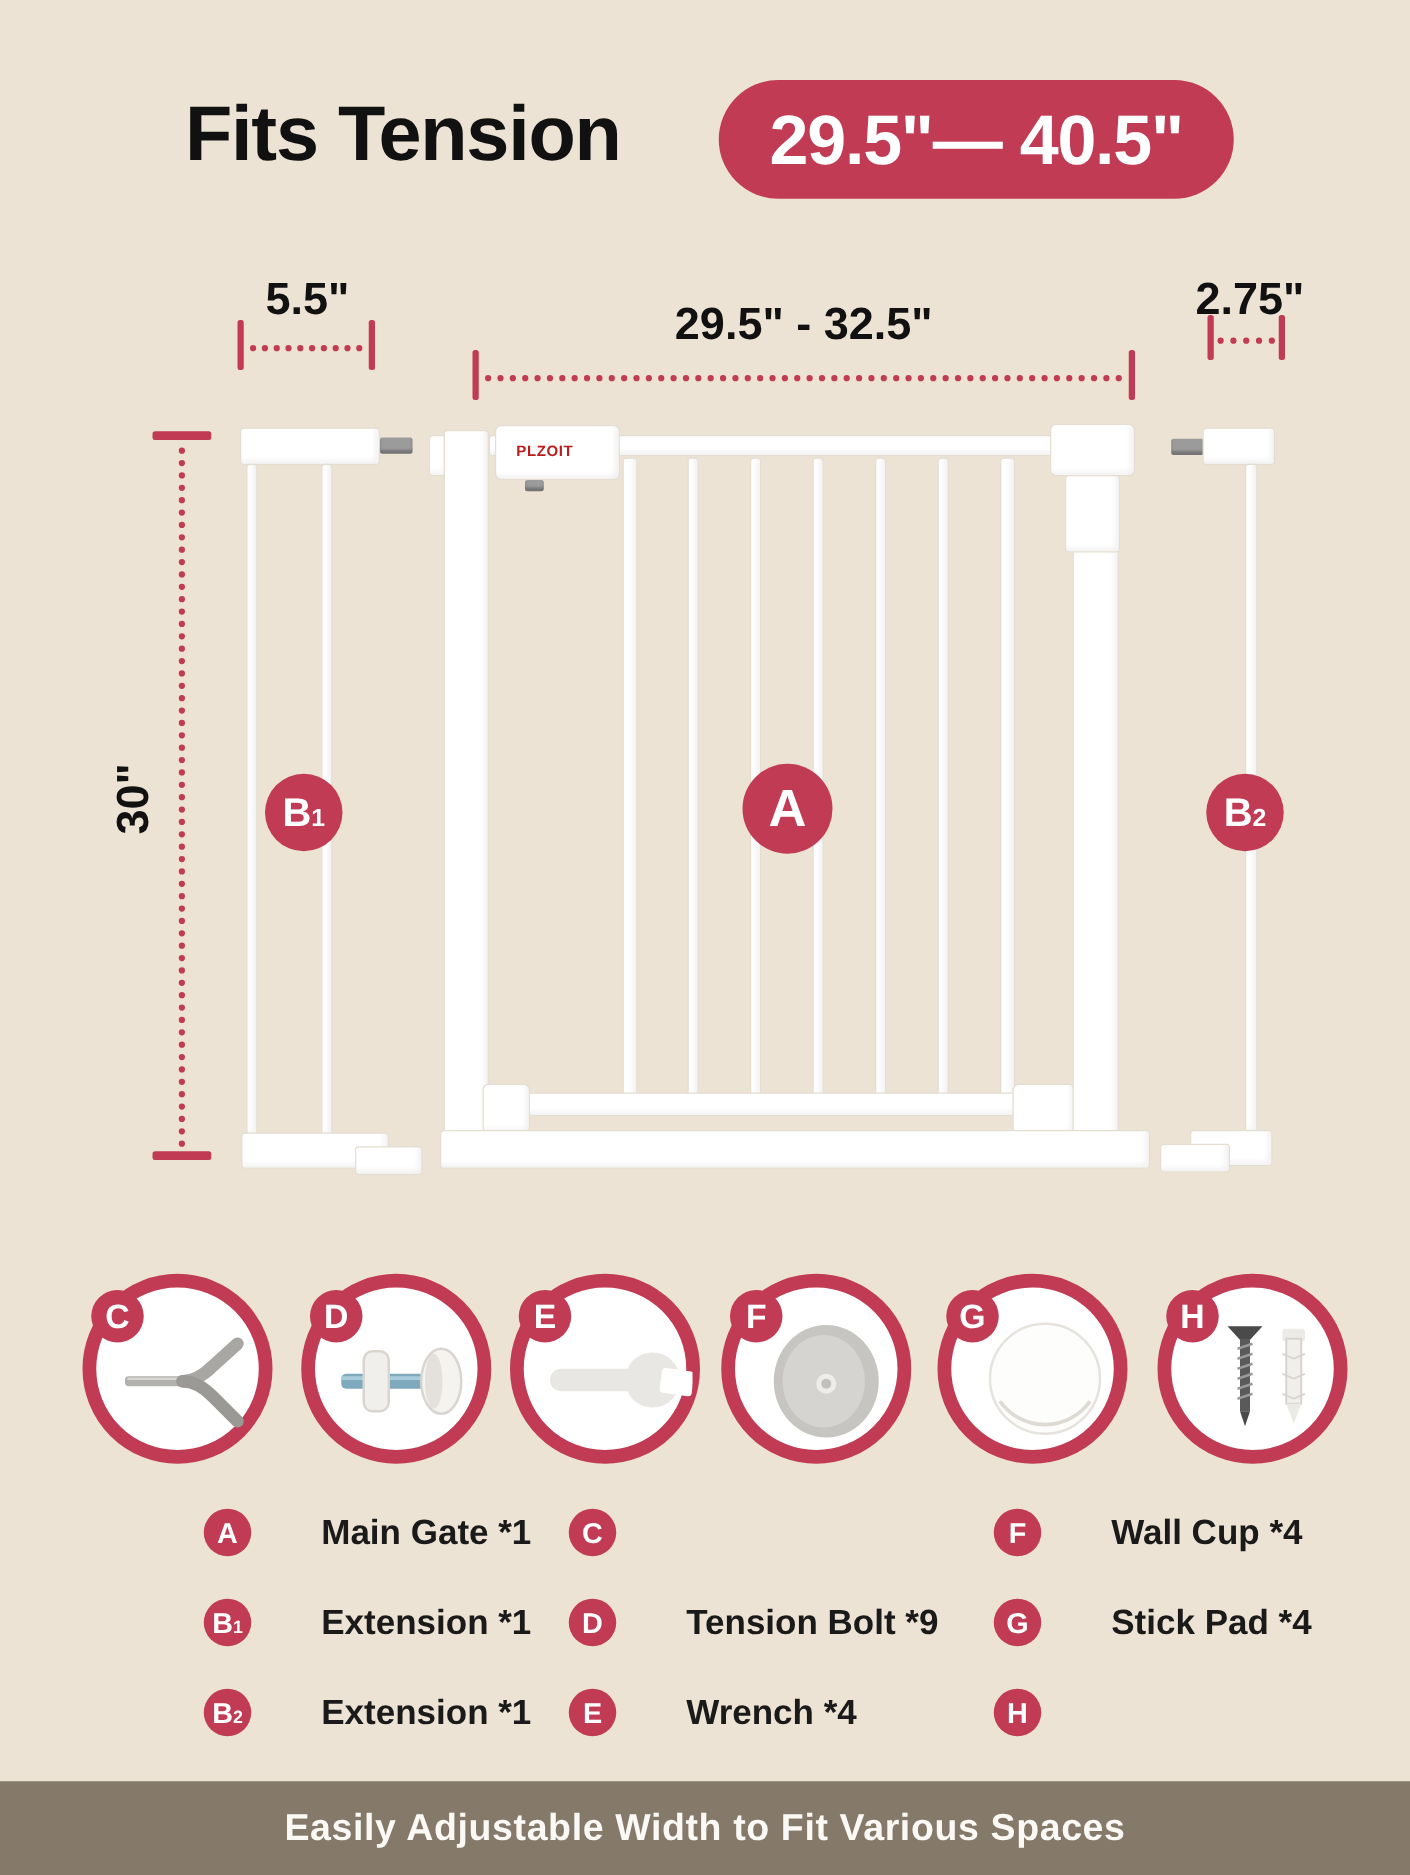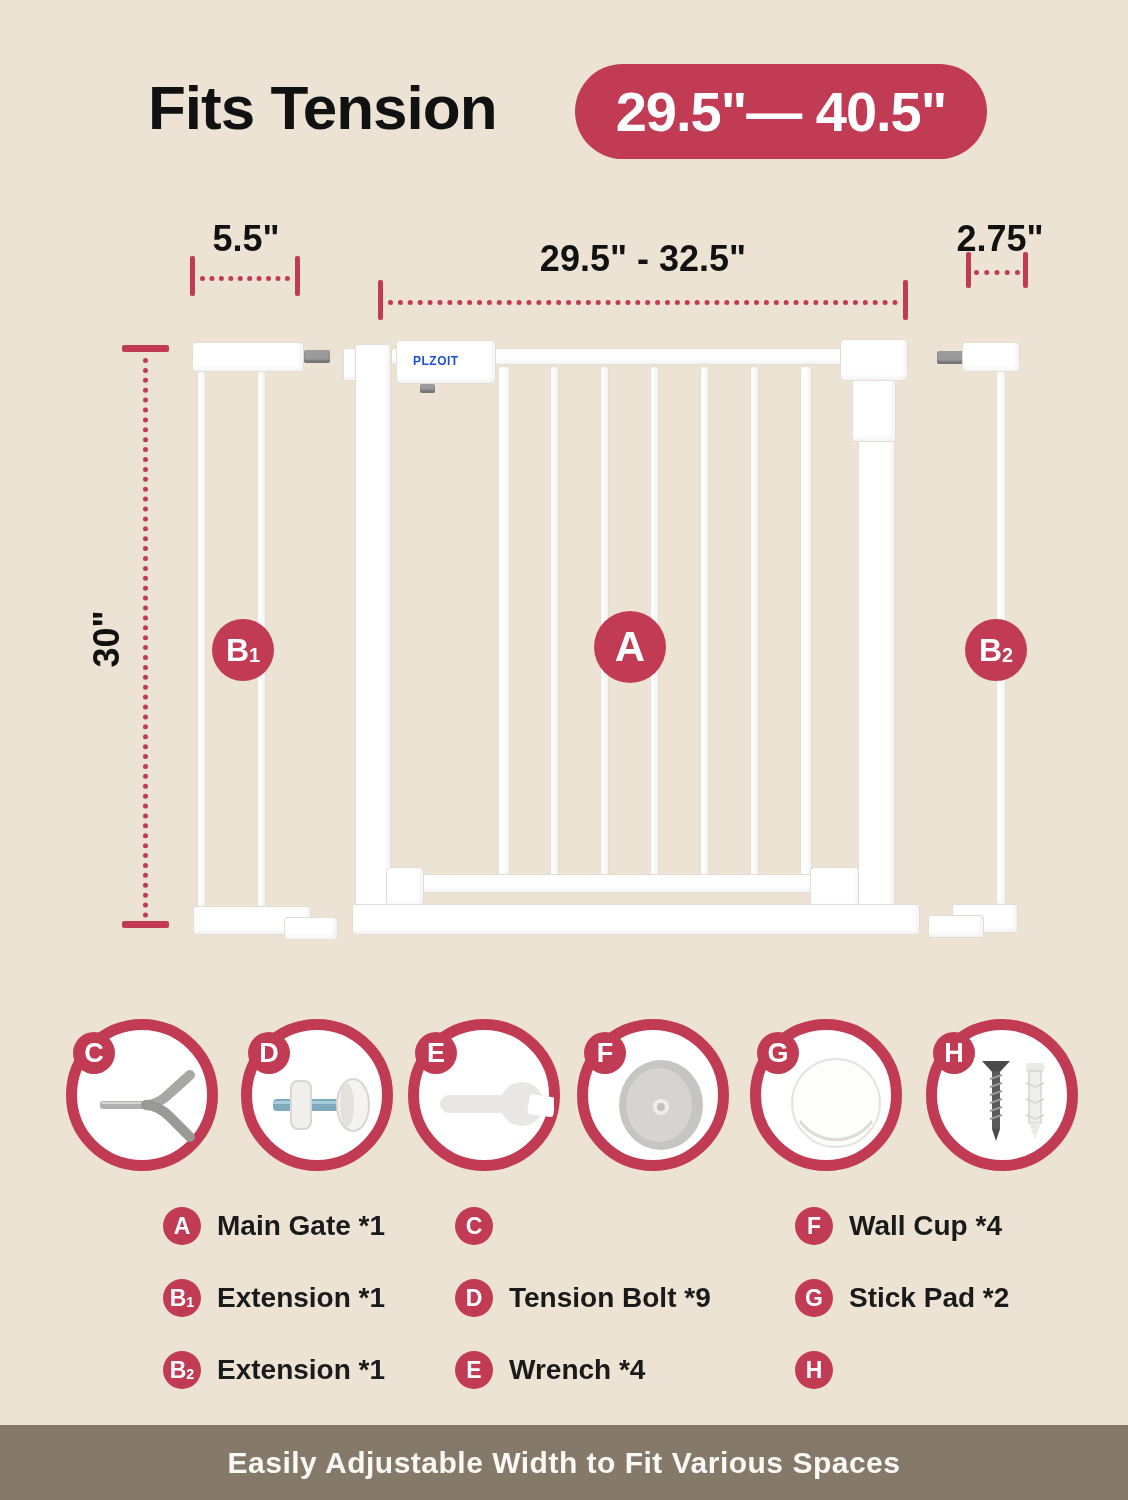--- a/index.html
+++ b/index.html
@@ -41,21 +41,21 @@
   .gate{
     position:absolute;background:#fff;border:1px solid var(--gate-edge);
     box-shadow:inset -3px -3px 4px rgba(0,0,0,0.05);border-radius:3px;
   }
   .pin{position:absolute;background:#9b9b9b;border-radius:2px;box-shadow:inset 0 -3px 2px rgba(0,0,0,.25);}
   .label-circle{
     position:absolute;background:var(--accent);border-radius:50%;color:#fff;font-weight:bold;
     display:flex;align-items:center;justify-content:center;
   }
   .label-circle .sub{font-size:0.62em;transform:translateY(5px);}
-  .brand{position:absolute;font-size:12px;font-weight:bold;color:#1d4ed8;letter-spacing:0.5px;}
+  .brand{position:absolute;font-size:12px;font-weight:bold;color:#b91c1c;letter-spacing:0.5px;}
 
   
   .part-ring{
     position:absolute;width:152px;height:152px;border-radius:50%;
     border:11px solid var(--accent);background:#fff;
   }
   .part-badge{
     position:absolute;width:42px;height:42px;border-radius:50%;background:var(--accent);
     color:#fff;font-weight:bold;font-size:27px;display:flex;align-items:center;justify-content:center;
   }
@@ -63,21 +63,21 @@
   .part-ring svg{position:absolute;left:15px;top:15px;}
 
   
   .plist-col{position:absolute;top:1205px;display:flex;flex-direction:column;gap:30px;}
   .plist-row{display:flex;align-items:center;gap:16px;min-height:42px;}
   .plist-badge{
     flex:0 0 auto;width:38px;height:38px;border-radius:50%;background:var(--accent);
     color:#fff;font-weight:bold;font-size:23px;display:flex;align-items:center;justify-content:center;
   }
   .plist-badge .sub{font-size:0.62em;transform:translateY(4px);}
-  .plist-label{font-size:28px;font-weight:600;color:#1a1a1a;white-space:pre-line;line-height:34px;}
+  .plist-label{font-size:28px;font-weight:600;color:#1a1a1a;white-space:pre-line;line-height:34px;margin-left:40px;}
 
   
   .banner{
     left:0;top:1425px;width:1128px;height:75px;background:var(--banner);
     display:flex;align-items:center;justify-content:center;
     color:#FBF9F5;font-size:30px;font-weight:bold;letter-spacing:0.5px;
   }
 </style>
 </head>
 <body>
@@ -297,21 +297,21 @@
   <div class="plist-row">
     <div class="plist-badge">
         <span>F</span>
       </div>
     <div class="plist-label">Wall Cup *4</div>
   </div>
   <div class="plist-row">
     <div class="plist-badge">
         <span>G</span>
       </div>
-    <div class="plist-label">Stick Pad *2</div>
+    <div class="plist-label">Stick Pad *4</div>
   </div>
   <div class="plist-row">
     <div class="plist-badge">
         <span>H</span>
       </div>
   </div>
 </div>
 
 <div class="abs banner">
   <span>Easily Adjustable Width to Fit Various Spaces</span>

